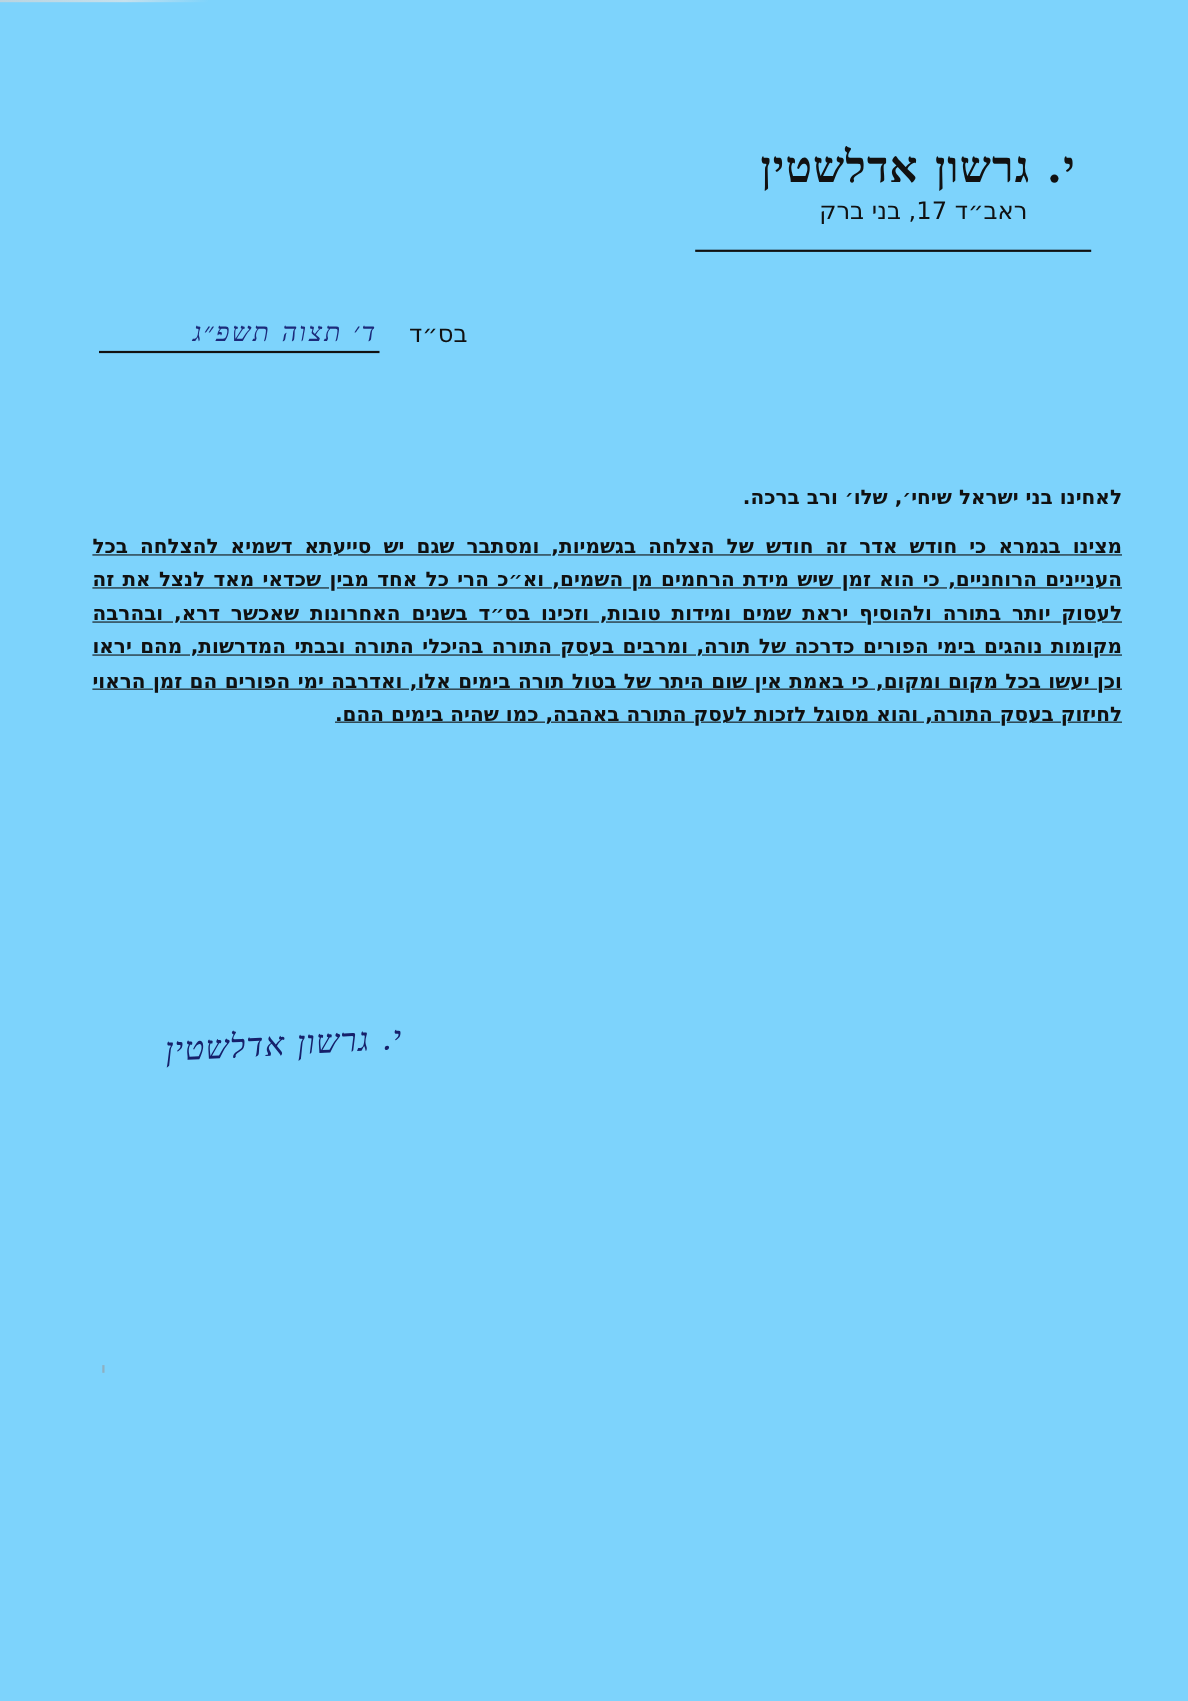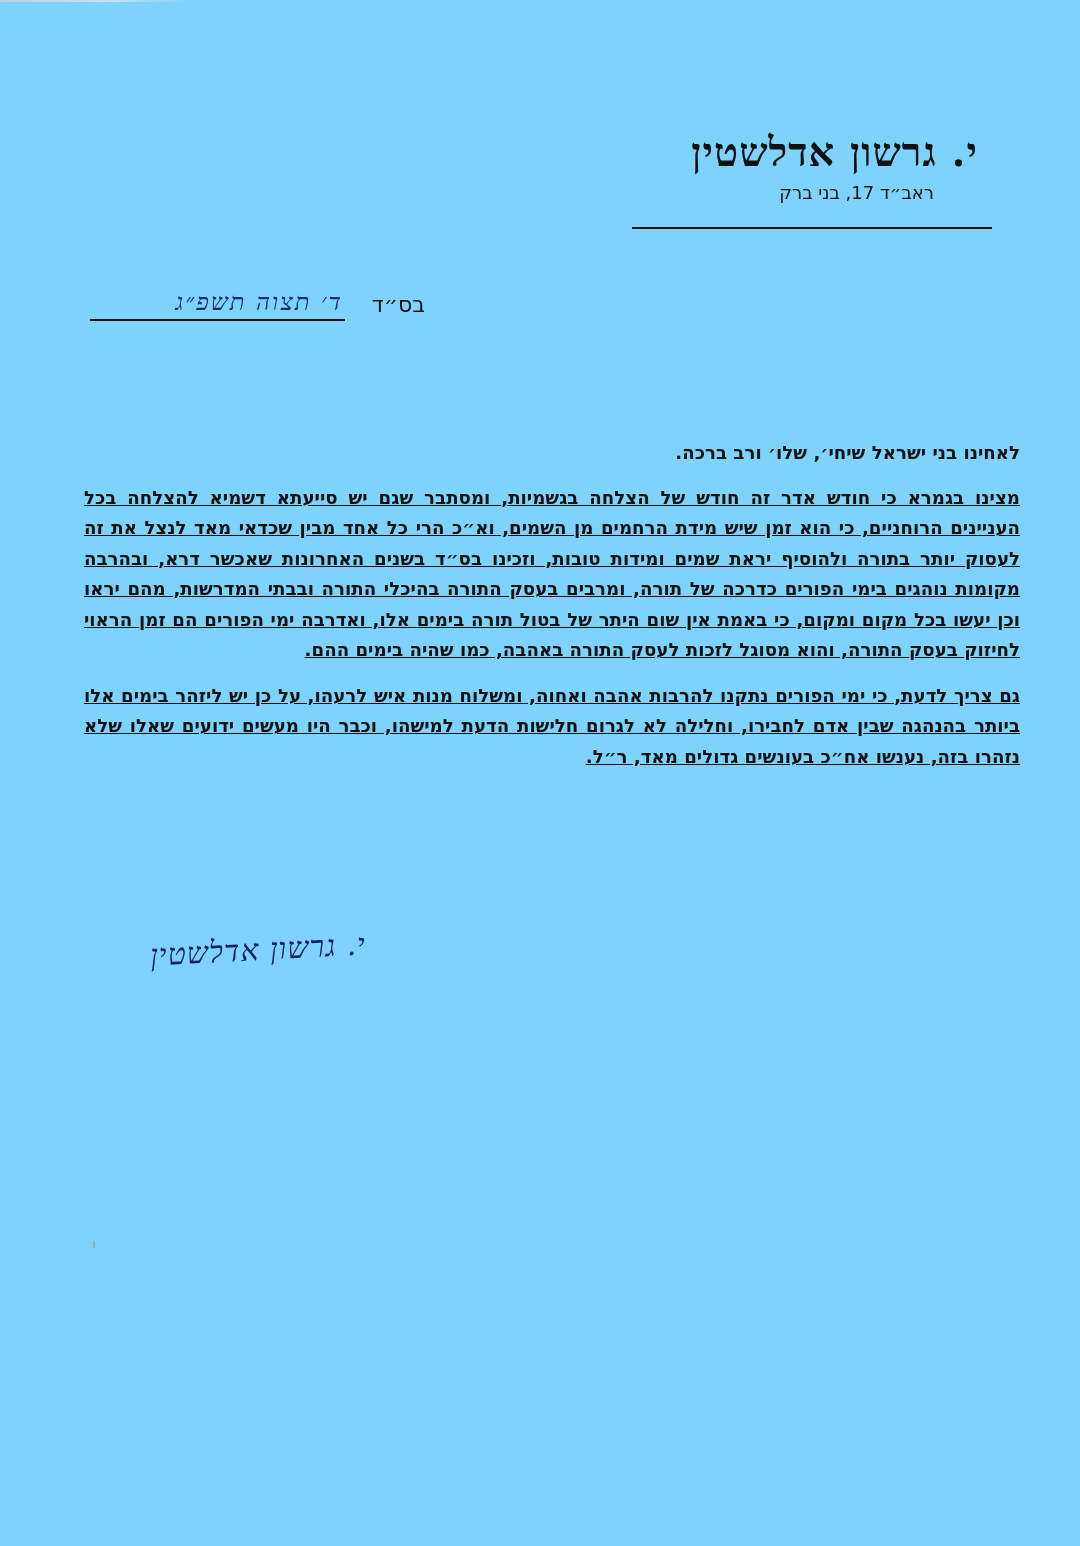--- a/index.html
+++ b/index.html
@@ -2,21 +2,21 @@
 <html><head>
 <meta charset="utf-8">
 <style>
   html, body { margin: 0; padding: 0; background: #ffffff; }
   body { width: 1080px; height: 1546px; position: relative; overflow: hidden; font-family: "DejaVu Sans", sans-serif; color: #111; }
   .page { position: absolute; inset: 0; background: #7dd3fc; }
   .page-top-specks { position: absolute; left: 0; top: 0; width: 190px; height: 2px; background: linear-gradient(90deg, #d4d4d4 0%, #e6e6e6 60%, rgba(255,255,255,0) 100%); opacity: .7; }
 
   .letterhead { position: absolute; right: 90px; top: 130px; width: 380px; direction: rtl; text-align: right; }
   .lh-name { font-family: "DejaVu Serif", serif; font-weight: bold; font-size: 40px; line-height: 44px; letter-spacing: 1px; margin-right: 12px; }
-  .lh-address { font-family: "DejaVu Sans", sans-serif; font-size: 18px; line-height: 30px; margin-top: 4px; margin-right: 56px; }
+  .lh-address { font-family: "DejaVu Sans", sans-serif; font-size: 22px; line-height: 30px; margin-top: 4px; margin-right: 56px; }
   .lh-rule { position: absolute; right: -2px; top: 97px; width: 360px; height: 2px; background: #111; }
 
   .bsd-line { position: absolute; left: 90px; top: 288px; width: 335px; height: 40px; direction: rtl; }
   .bsd-mark { position: absolute; right: 0; top: 4px; font-size: 22px; font-family: "DejaVu Sans", sans-serif; }
   .bsd-rule { position: absolute; left: 0; right: 80px; top: 31px; height: 2px; background: #111; }
   .handwritten-date { position: absolute; right: 82px; top: 0px; font-family: "DejaVu Serif", serif; font-style: italic; font-size: 24px; color: #1c2a7a; letter-spacing: 2px; text-align: right; }
 
   .body-text { position: absolute; left: 84px; right: 60px; top: 438px; direction: rtl; text-align: justify; font-weight: bold; font-size: 18.2px; line-height: 30.5px; }
   .salutation { margin: 0 0 14px 0; }
   .para { margin: 0 0 15px 0; text-align-last: right; text-decoration: underline; }
@@ -38,19 +38,18 @@
 
   <div class="bsd-line">
     <span class="bsd-mark">בס״ד</span>
     <span class="handwritten-date">ד׳ תצוה תשפ״ג</span>
     <div class="bsd-rule"></div>
   </div>
 
   <div class="body-text">
     <p class="salutation">לאחינו בני ישראל שיחי׳, שלו׳ ורב ברכה.</p>
     <p class="para">מצינו בגמרא כי חודש אדר זה חודש של הצלחה בגשמיות, ומסתבר שגם יש סייעתא דשמיא להצלחה בכל העניינים הרוחניים, כי הוא זמן שיש מידת הרחמים מן השמים, וא״כ הרי כל אחד מבין שכדאי מאד לנצל את זה לעסוק יותר בתורה ולהוסיף יראת שמים ומידות טובות, וזכינו בס״ד בשנים האחרונות שאכשר דרא, ובהרבה מקומות נוהגים בימי הפורים כדרכה של תורה, ומרבים בעסק התורה בהיכלי התורה ובבתי המדרשות, מהם יראו וכן יעשו בכל מקום ומקום, כי באמת אין שום היתר של בטול תורה בימים אלו, ואדרבה ימי הפורים הם זמן הראוי לחיזוק בעסק התורה, והוא מסוגל לזכות לעסק התורה באהבה, כמו שהיה בימים ההם.</p>
-    <p class="para">גם צריך לדעת, כי ימי הפורים נתקנו להרבות אהבה ואחוה, ומשלוח מנות איש לרעהו, על כן יש ליזהר בימים אלו ביותר בהנהגה שבין אדם לחבירו, וחלילה לא לגרום חלישות הדעת למישהו, וכבר היו מעשים ידועים שאלו שלא נזהרו בזה, נענשו אח״כ בעונשים גדולים מאד, ר״ל.</p>
   </div>
 
   <div class="signature">י. גרשון אדלשטין</div>
 
   <div class="speck"></div>
 </div>
 
 </body></html>

